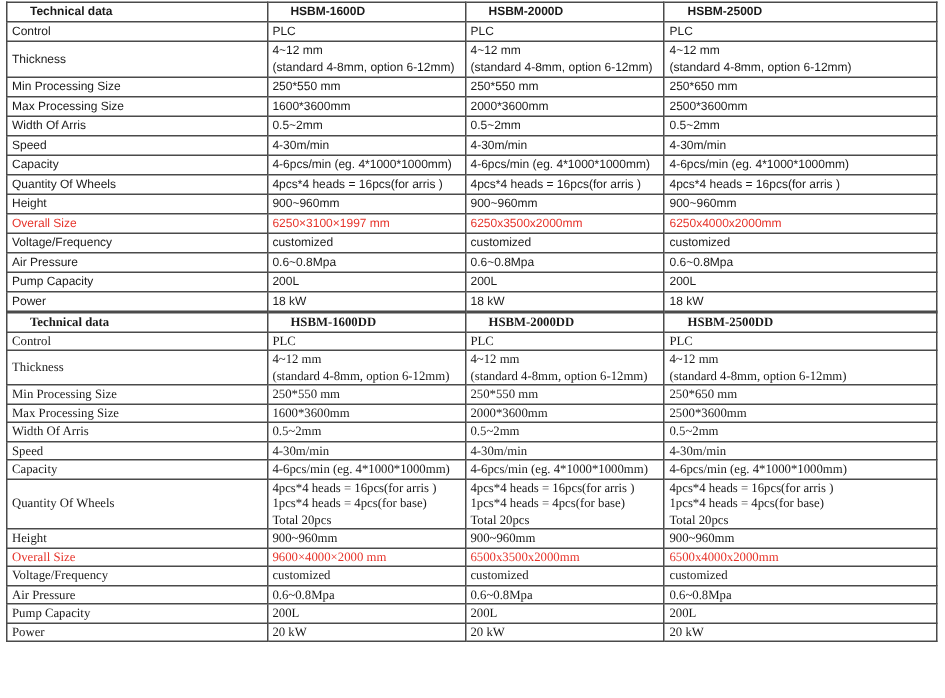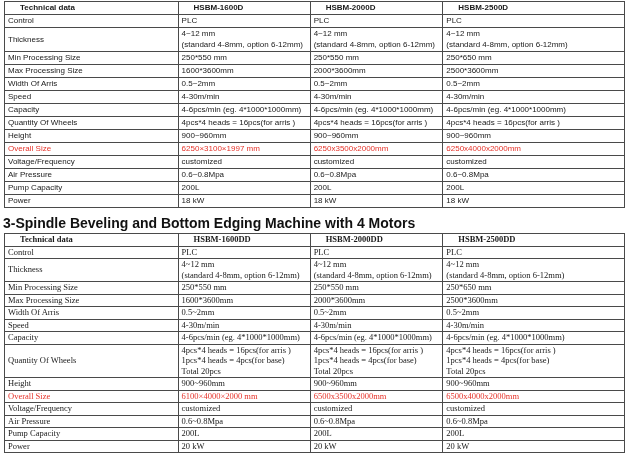--- a/index.html
+++ b/index.html
@@ -152,21 +152,20 @@
         </tr>
         <tr>
           <td>Power</td>
           <td>18 kW</td>
           <td>18 kW</td>
           <td>18 kW</td>
         </tr>
       </tbody>
     </table>
 
-  <h1 class="section-title second">3-Spindle Beveling and Bottom Edging Machine with 4 Motors</h1>
 
   <table class="spec serif">
       <colgroup>
         <col class="c0">
         <col class="c1">
         <col class="c2">
         <col class="c3">
       </colgroup>
       <thead>
         <tr>
@@ -235,21 +234,21 @@
 Total 20pcs</td>
         </tr>
         <tr>
           <td>Height</td>
           <td>900~960mm</td>
           <td>900~960mm</td>
           <td>900~960mm</td>
         </tr>
         <tr class="hl">
           <td>Overall Size</td>
-          <td>6100×4000×2000 mm</td>
+          <td>9600×4000×2000 mm</td>
           <td>6500x3500x2000mm</td>
           <td>6500x4000x2000mm</td>
         </tr>
         <tr>
           <td>Voltage/Frequency</td>
           <td>customized</td>
           <td>customized</td>
           <td>customized</td>
         </tr>
         <tr>

